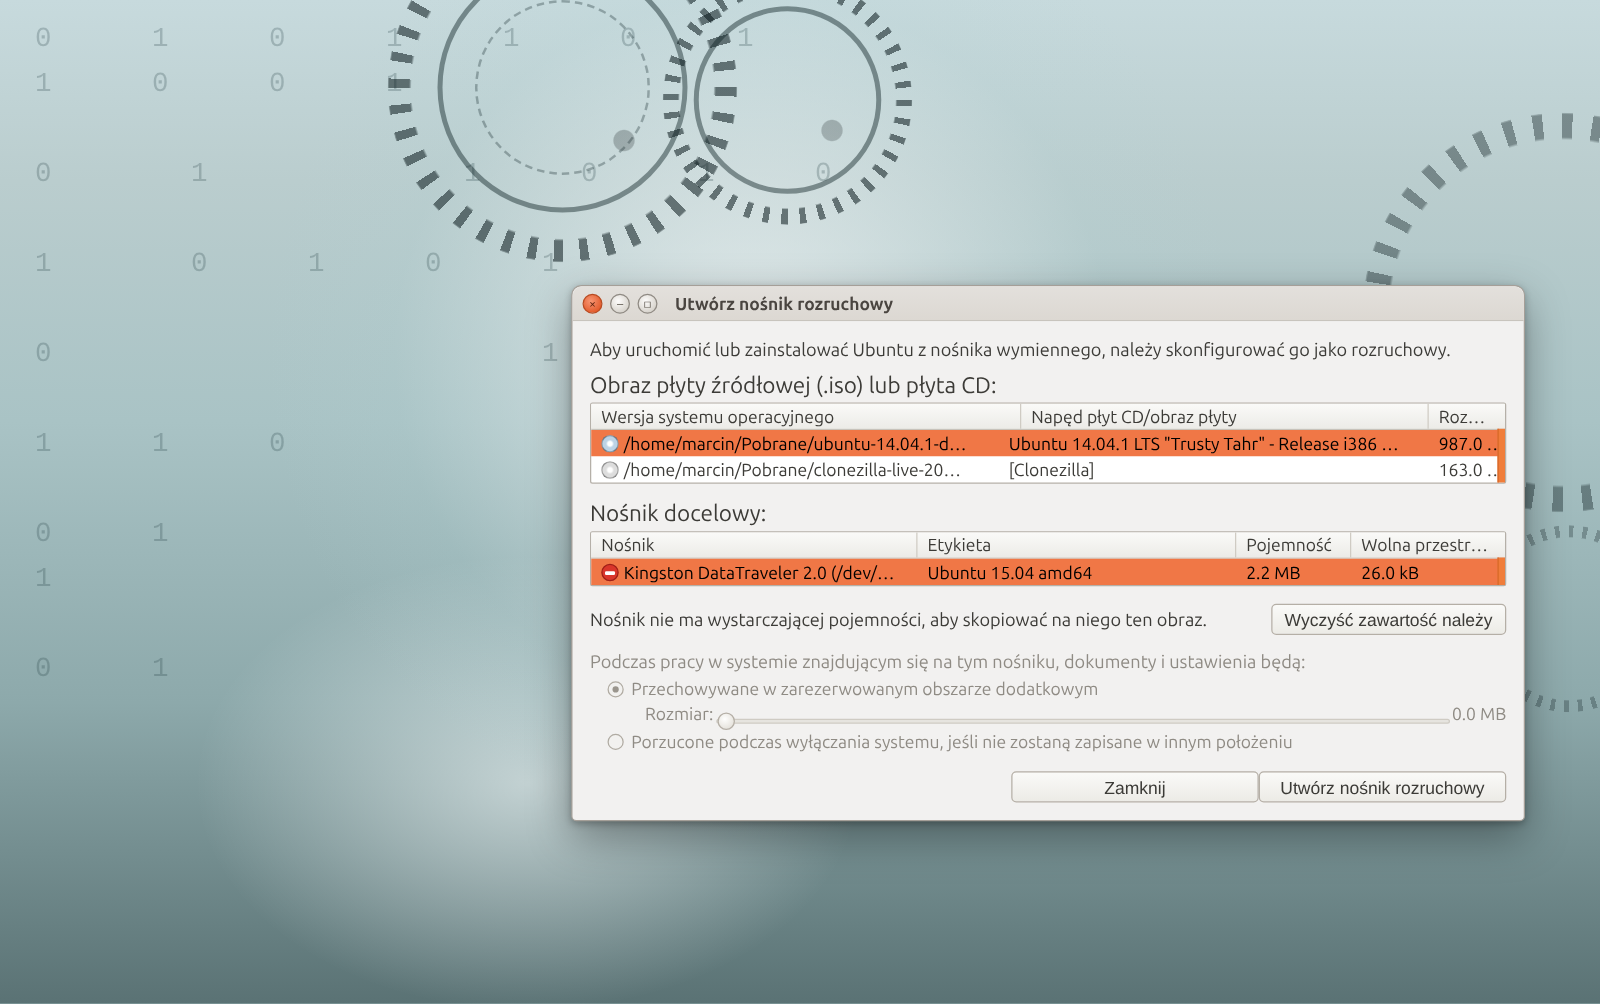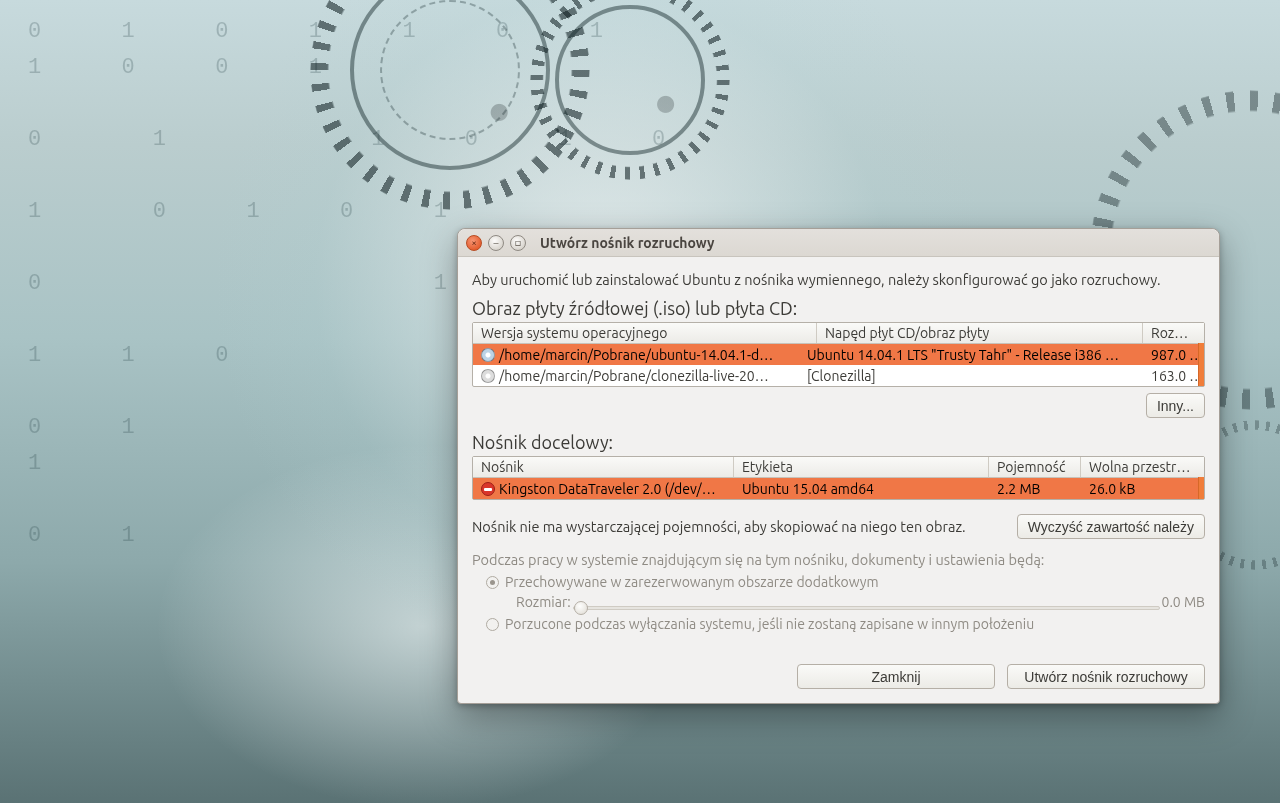--- a/index.html
+++ b/index.html
@@ -193,21 +193,21 @@
     flex: 1; height: 4px; background: #e6e4df; border: 1px solid #cfcbc3; border-radius: 3px;
     position: relative;
   }
   .slider-thumb {
     position: absolute; top: -6px; left: 0;
     width: 14px; height: 14px; border-radius: 50%;
     background: radial-gradient(circle at 40% 35%, #fefefd, #dedad2);
     border: 1px solid #b5afa6;
   }
   .bottom-btns {
-    display: flex; justify-content: flex-end; gap: 12px; margin-top: 32px;
+    display: flex; justify-content: flex-end; margin-top: 16px;
   }
   .bottom-btns .btn { min-width: 198px; }
 </style>
 </head>
 <body>
 
 <div class="desktop">
 
   <div class="tickring" style="left:310px; top:-70px; width:280px; height:280px;"></div>
   <div class="ring" style="left:350px; top:-30px; width:200px; height:200px;"></div>
@@ -257,23 +257,20 @@
             <div class="td c2">
                 <span>[Clonezilla]</span>
               </div>
             <div class="td c3">
                 <span>163.0 …</span>
               </div>
           </div>
         </div>
         <div class="scroll-indicator"></div>
       </div>
-      <div class="right-align">
-        <button class="btn">Inny...</button>
-      </div>
 
       <div class="section-label" style="margin-top:14px;">Nośnik docelowy:</div>
 
       <div class="table tgt">
         <div class="thead">
           <div class="th c1">Nośnik</div>
           <div class="th c2">Etykieta</div>
           <div class="th c3">Pojemność</div>
           <div class="th c4">Wolna przestrzeń</div>
         </div>

